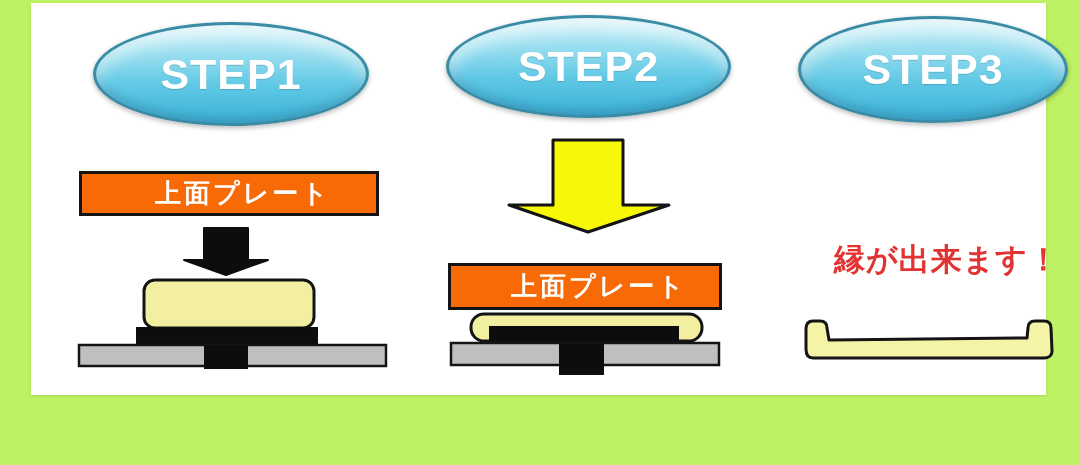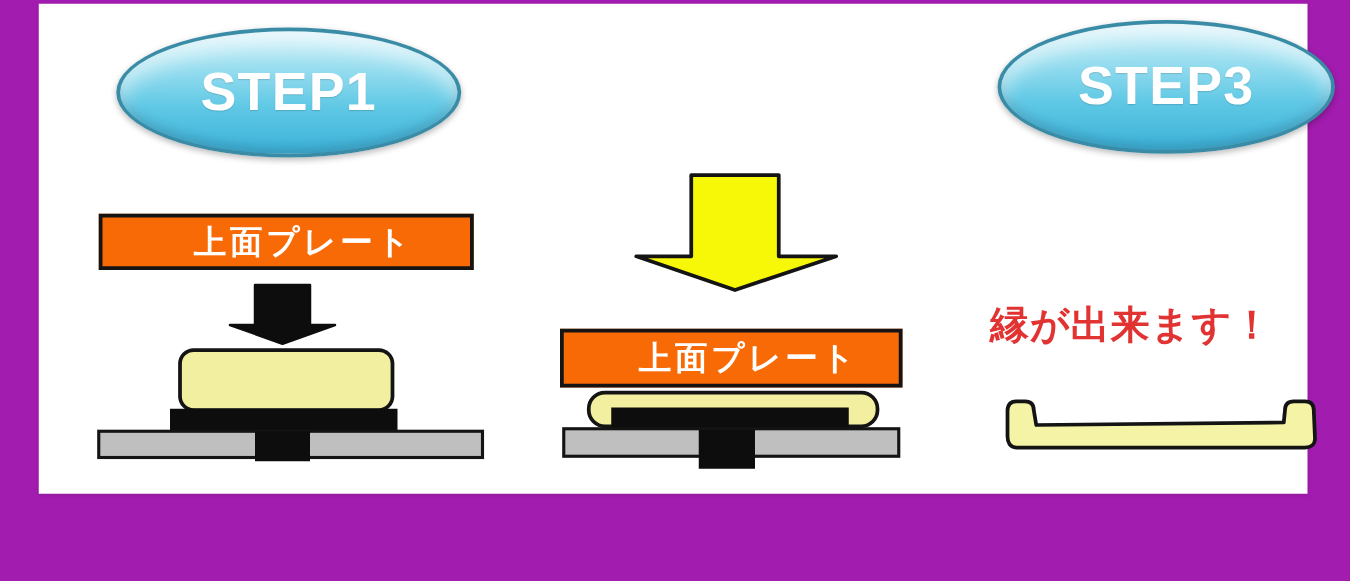--- a/index.html
+++ b/index.html
@@ -4,21 +4,21 @@
 <style>
   html, body {
     margin: 0;
     padding: 0;
     font-family: "Liberation Sans", sans-serif;
   }
   .stage {
     position: relative;
     width: 1080px;
     height: 465px;
-    background: #a21caf;
+    background: #bef264;
     overflow: hidden;
   }
   .panel {
     position: absolute;
     left: 31px;
     top: 3px;
     width: 1015px;
     height: 392px;
     background: #ffffff;
     box-shadow: 0 1px 3px rgba(0,0,0,0.12);
@@ -58,39 +58,42 @@
   }
   .plate-1 { left: 48px;  top: 168px; width: 300px; height: 45px; }
   .plate-2 { left: 417px; top: 260px; width: 274px; height: 47px; }
   .diagram-svg { position: absolute; }
   .svg-press1 { left: 40px;  top: 218px; }
   .svg-arrow2 { left: 465px; top: 133px; }
   .svg-press2 { left: 410px; top: 303px; }
   .svg-tray   { left: 770px; top: 310px; }
   .caption {
     position: absolute;
-    left: 744px;
+    left: 786px;
     top: 238px;
     width: 260px;
     text-align: center;
     color: #e23333;
     font-weight: bold;
     font-size: 31px;
     letter-spacing: 1px;
     line-height: 38px;
   }
 </style>
 </head>
 <body>
 
 <div class="stage">
   <div class="panel">
 
     <div class="badge badge-1">
       <span>STEP1</span>
+    </div>
+    <div class="badge badge-2">
+      <span>STEP2</span>
     </div>
     <div class="badge badge-3">
       <span>STEP3</span>
     </div>
 
     <div class="plate plate-1">
       <span>上面プレート</span>
     </div>
     <svg class="diagram-svg svg-press1" width="330" height="152" viewBox="0 0 330 152">
       <polygon points="133,7 177,7 177,39 197,39 155,54 113,39 133,39" fill="#0d0d0d" stroke="#0d0d0d" stroke-width="2" stroke-linejoin="round"></polygon>

